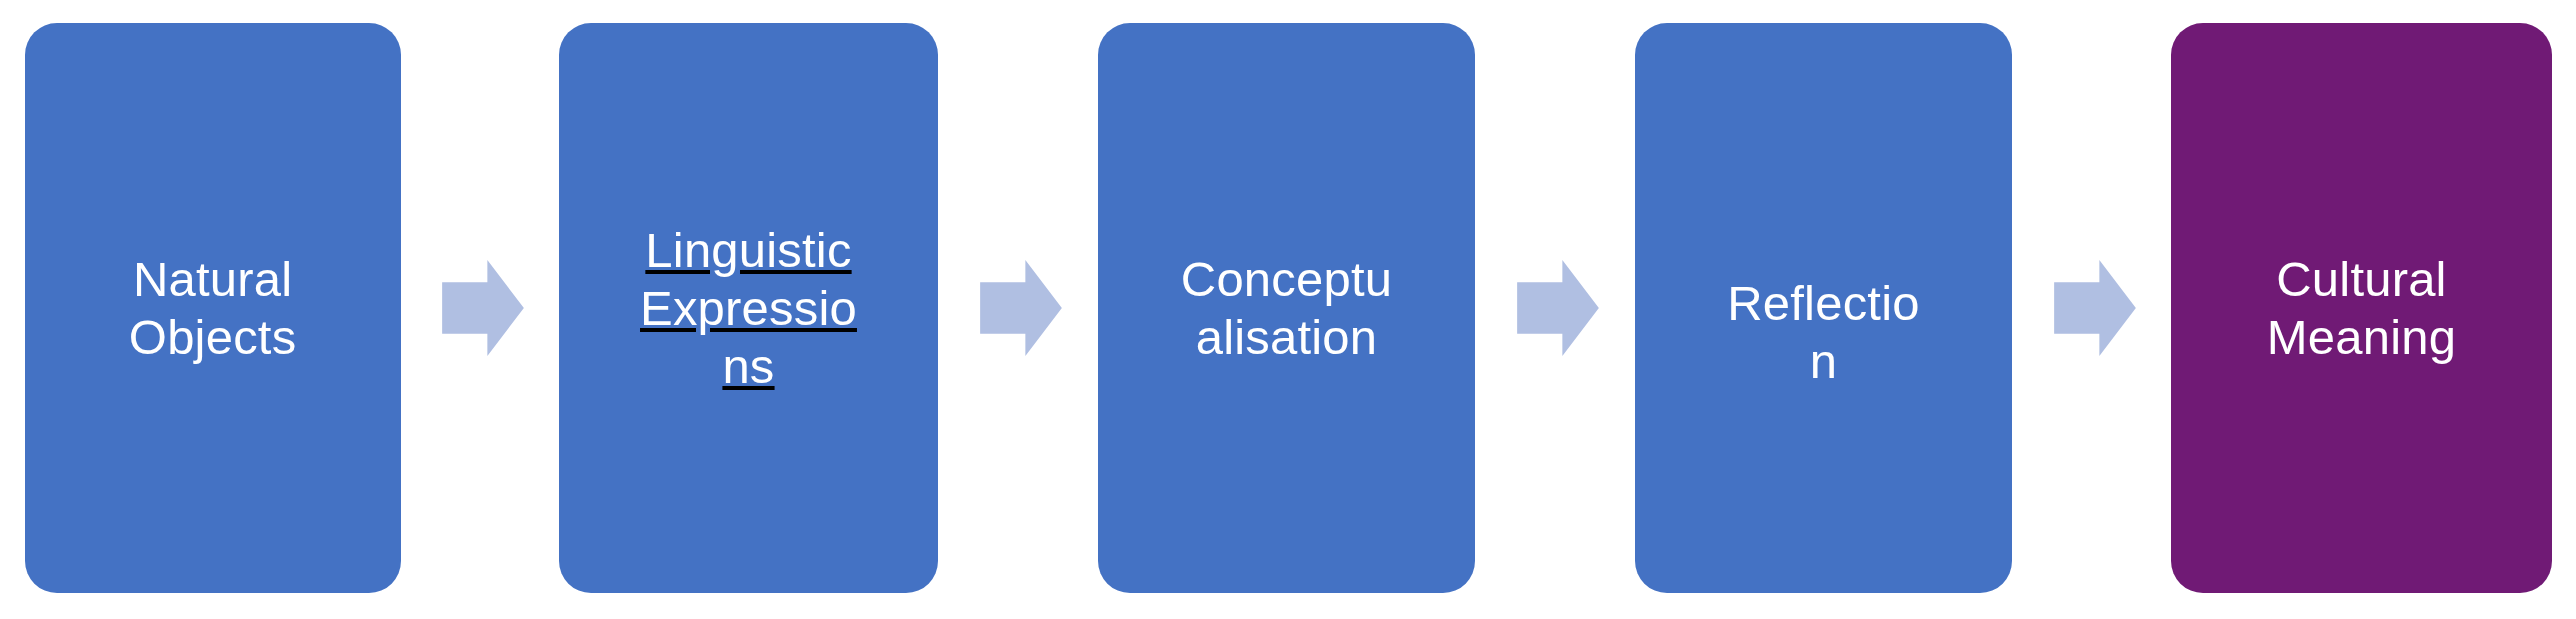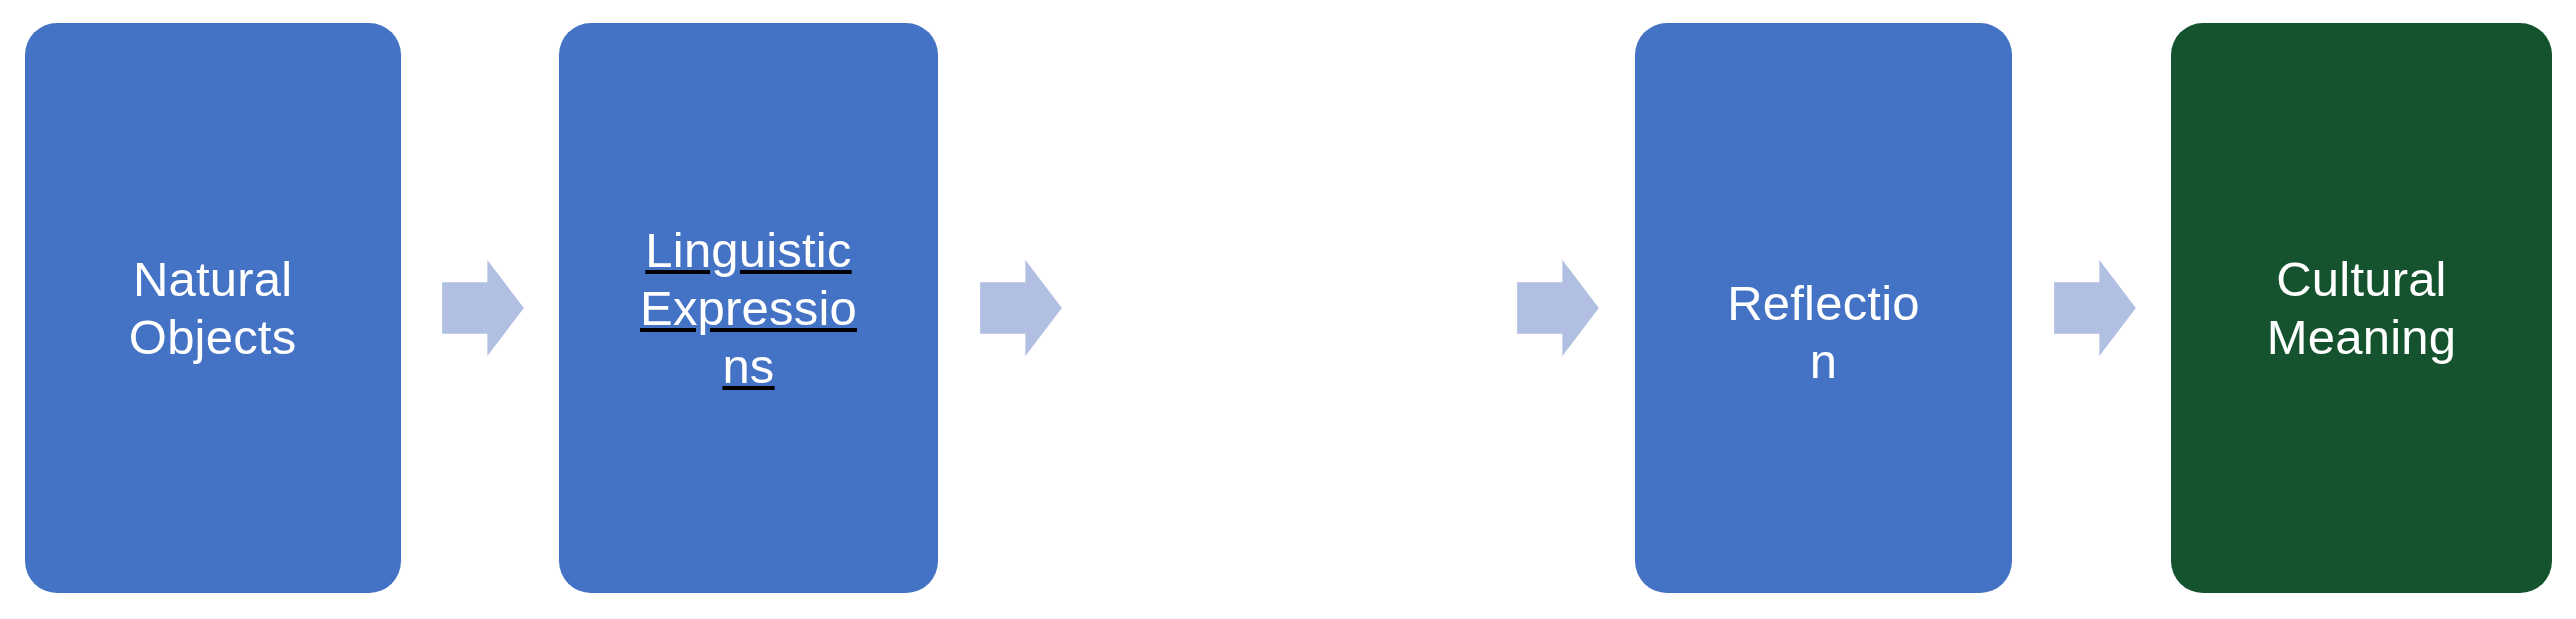--- a/index.html
+++ b/index.html
@@ -90,37 +90,41 @@
 Expressio
 ns</span>
   </div>
 
   <div class="connector connector-2">
     <svg viewBox="0 0 103 121" xmlns="http://www.w3.org/2000/svg" aria-hidden="true">
       <polygon points="0,28 57,28 57,0 103,60.5 57,121 57,93 0,93" fill="#B0BFE2"></polygon>
     </svg>
   </div>
 
+  <div class="node node-3" style="background: rgb(68, 114, 196);">
+    <span class="node-label" style="color: rgb(255, 255, 255);">Conceptu
+alisation</span>
+  </div>
 
   <div class="connector connector-3">
     <svg viewBox="0 0 103 121" xmlns="http://www.w3.org/2000/svg" aria-hidden="true">
       <polygon points="0,28 57,28 57,0 103,60.5 57,121 57,93 0,93" fill="#B0BFE2"></polygon>
     </svg>
   </div>
 
   <div class="node node-4" style="background: rgb(68, 114, 196);">
     <span class="node-label" style="color: rgb(255, 255, 255); margin-top: 48px;">Reflectio
 n</span>
   </div>
 
   <div class="connector connector-4">
     <svg viewBox="0 0 103 121" xmlns="http://www.w3.org/2000/svg" aria-hidden="true">
       <polygon points="0,28 57,28 57,0 103,60.5 57,121 57,93 0,93" fill="#B0BFE2"></polygon>
     </svg>
   </div>
 
-  <div class="node node-5" style="background: #14532d;">
+  <div class="node node-5" style="background: #701a75;">
     <span class="node-label" style="color: rgb(255, 255, 255);">Cultural
 Meaning</span>
   </div>
 
 </div>
 
 
 </body></html>

